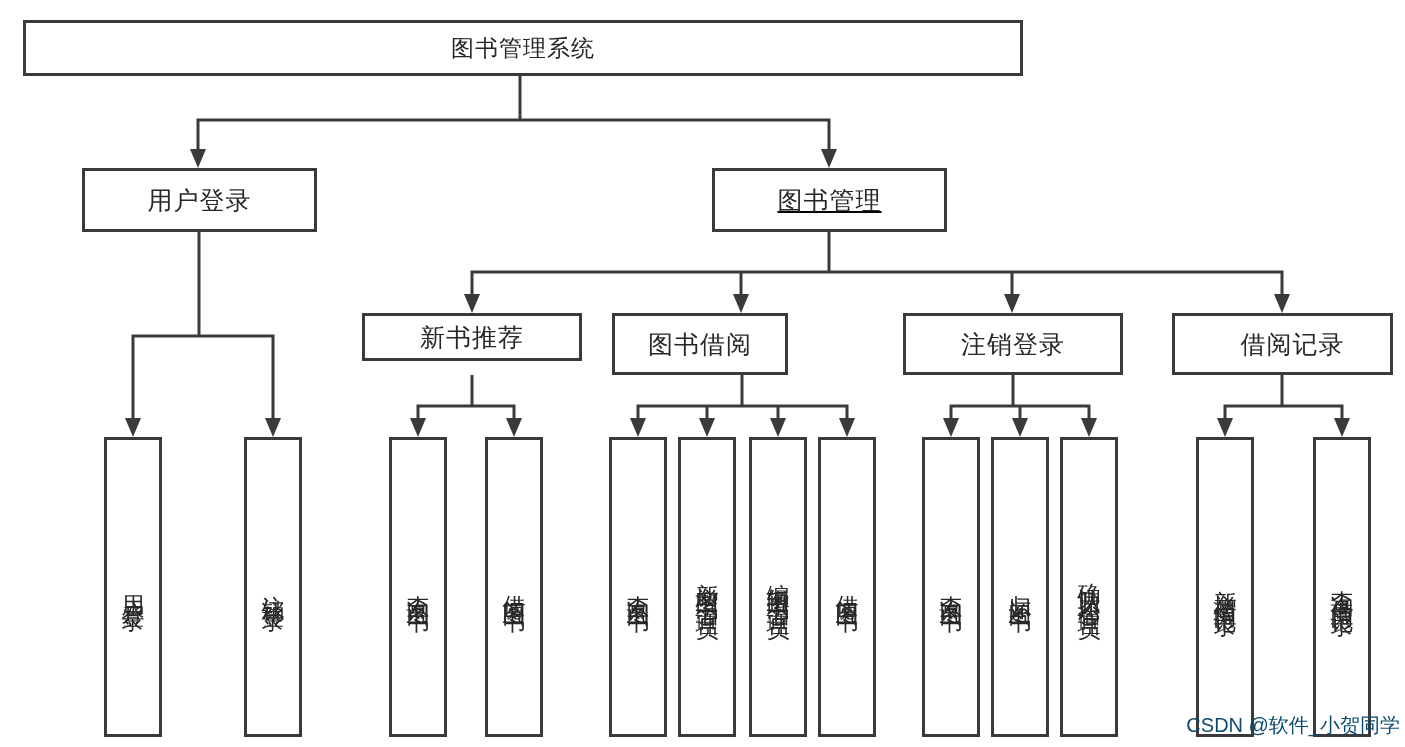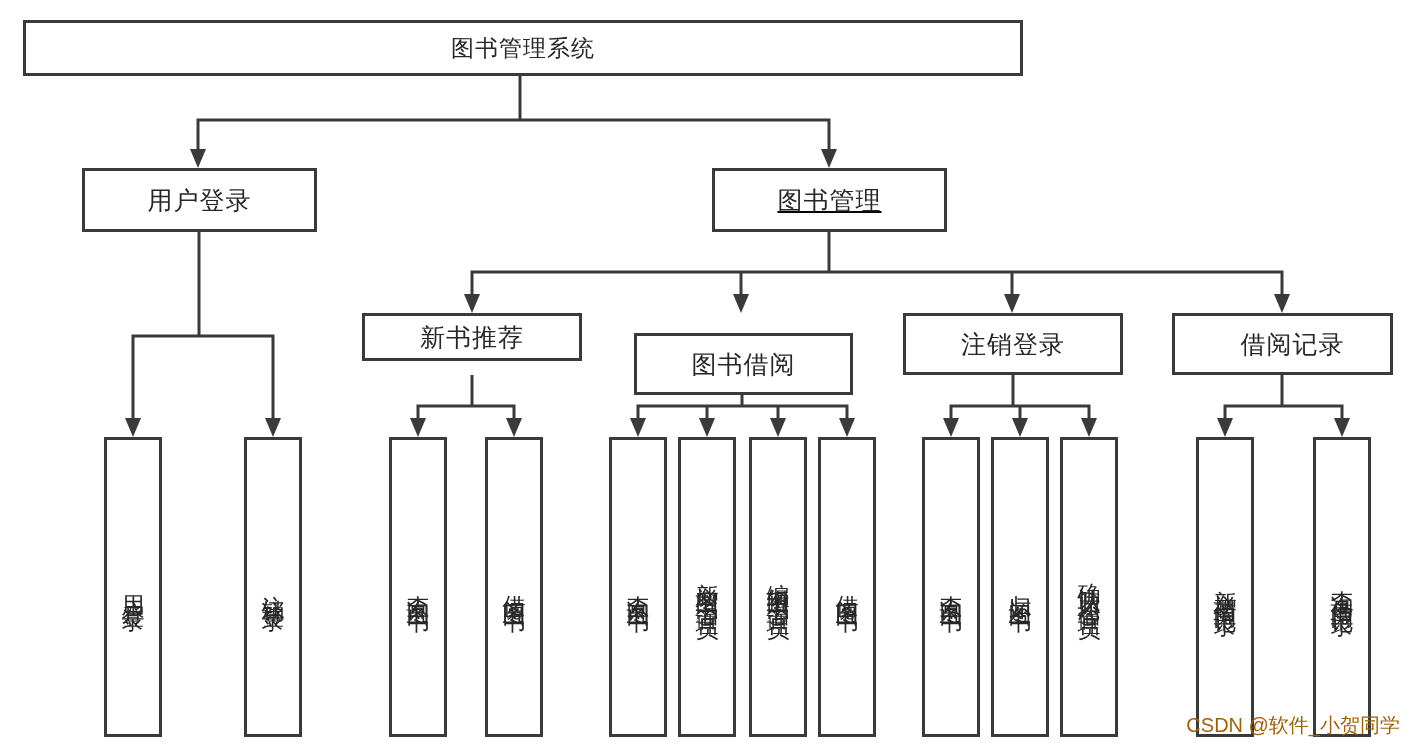--- a/index.html
+++ b/index.html
@@ -59,21 +59,21 @@
     color: #272727;
     white-space: nowrap;
   }
   .watermark {
     position: absolute;
     left: 1128px;
     top: 712px;
     width: 272px;
     text-align: right;
     font-size: 20px;
-    color: #a16207;
+    color: #0c4a6e;
     z-index: 3;
     white-space: nowrap;
   }
 </style>
 </head>
 <body>
 
 <div id="canvas">
 
   <svg id="connectors" width="1405" height="747" viewBox="0 0 1405 747">
@@ -138,21 +138,21 @@
   <div class="hbox" style="left:82px; top:168px; width:235px; height:64px;">
     <span>用户登录</span>
   </div>
   <div class="hbox" style="left:712px; top:168px; width:235px; height:64px;text-decoration:underline;">
     <span>图书管理</span>
   </div>
 
   <div class="hbox" style="left:362px; top:313px; width:220px; height:48px;">
     <span>新书推荐</span>
   </div>
-  <div class="hbox" style="left:634px; top:313px; width:219px; height:62px;margin-top:20px;">
+  <div class="hbox" style="left:612px; top:313px; width:176px; height:62px;">
     <span>图书借阅</span>
   </div>
   <div class="hbox" style="left:903px; top:313px; width:220px; height:62px;">
     <span>注销登录</span>
   </div>
   <div class="hbox" style="left:1172px; top:313px; width:221px; height:62px;padding-left:20px;">
     <span>借阅记录</span>
   </div>
 
   <div class="leaf" style="left:104px;">

